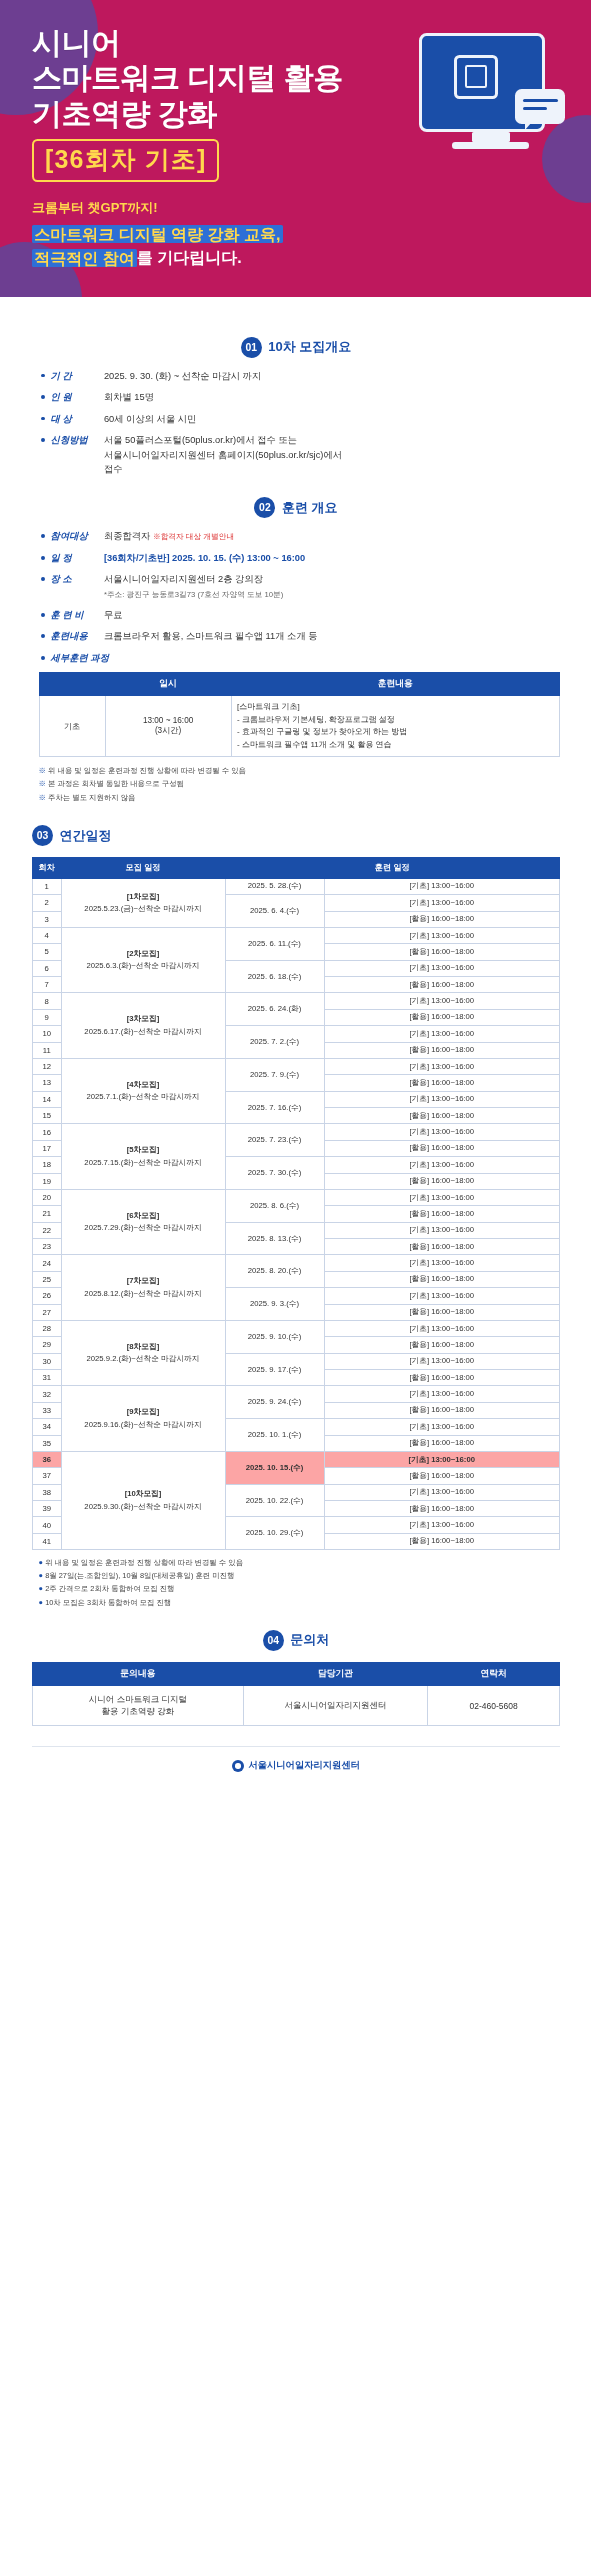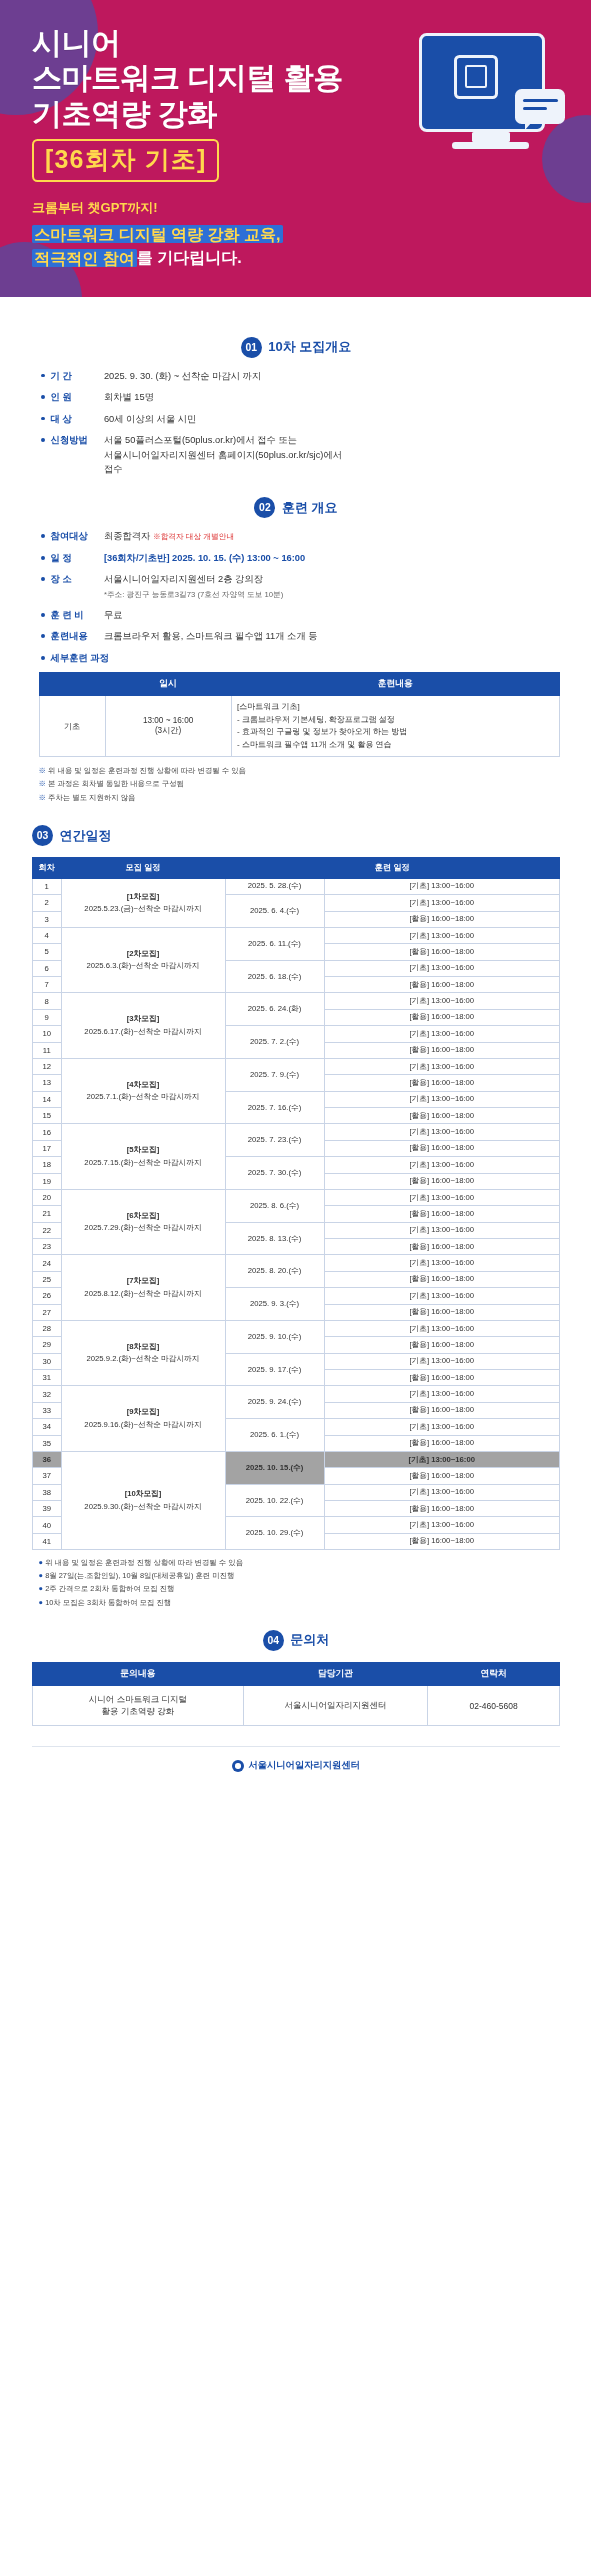--- a/index.html
+++ b/index.html
@@ -118,21 +118,21 @@
   ul.info { list-style:none; margin:0 0 0 6.6px; padding:0; }
   ul.info > li {
     position:relative; padding-left:12px; margin-bottom:7.1px;
     font-size:9.3px; line-height:1.55; color:#333;
     display:flex; gap:3.3px;
   }
   ul.info > li:before {
     content:""; position:absolute; left:2.2px; top:5px;
     width:3.8px; height:3.8px; border-radius:50%; background:#1a4ea8;
   }
-  .lbl { color:#1a4ea8; font-weight:bold; min-width:50px; display:inline-block; }
+  .lbl { color:#1a4ea8; font-weight:bold; min-width:50px; display:inline-block;font-style:italic; }
   .val { flex:1; }
   .note { color:#d33; font-size:7.7px; }
   .small { font-size:7.7px; color:#666; display:block; margin-top:2.2px; }
   .sub-indent { display:block; }
 
   
   table { border-collapse:collapse; width:100%; font-size:8.2px; }
   th {
     background:#1a4ea8; color:#fff; font-weight:bold; padding:5px 3.3px;
     border:0.5px solid #1a4ea8; font-size:8.8px;
@@ -143,21 +143,21 @@
   }
   td.left { text-align:left; }
   .tbl-wrap { margin:2.2px 0 6.6px 6.6px; }
 
   
   .detail-td-content { text-align:left; line-height:1.6; font-size:8px; }
 
   
   .sched td { font-size:7.7px; padding:2.7px 2.2px; }
   .sched th { font-size:8.2px; padding:4.4px 2.2px; }
-  .sched .highlight { background:#a3a3a3; font-weight:bold; }
+  .sched .highlight { background:#fca5a5; font-weight:bold; }
   .sched .c-no { width:28.5px; }
   .sched .c-rec { width:164px; }
   .sched .c-date { width:99px; }
   .sched .c-time { width:auto; }
   .rec-cell { line-height:1.6; }
   .rec-title { font-weight:bold; }
 
   
   .foot { margin:5.5px 0 0 6.6px; font-size:7.4px; color:#444; line-height:1.8; }
   .foot div:before { content:"※ "; color:#1a4ea8; }
@@ -515,21 +515,21 @@
             </td>
             <td class="c-date" rowspan="2">2025. 9. 24.(수)</td>
             <td class="c-time">[기초] 13:00~16:00</td>
           </tr>
           <tr>
             <td class="c-no">33</td>
             <td class="c-time">[활용] 16:00~18:00</td>
           </tr>
           <tr>
             <td class="c-no">34</td>
-            <td class="c-date" rowspan="2">2025. 6. 1.(수)</td>
+            <td class="c-date" rowspan="2">2025. 10. 1.(수)</td>
             <td class="c-time">[기초] 13:00~16:00</td>
           </tr>
           <tr>
             <td class="c-no">35</td>
             <td class="c-time">[활용] 16:00~18:00</td>
           </tr>
           <tr>
             <td class="c-no highlight">36</td>
             <td class="c-rec rec-cell" rowspan="6">
               <div class="rec-title">[10차모집]</div>

